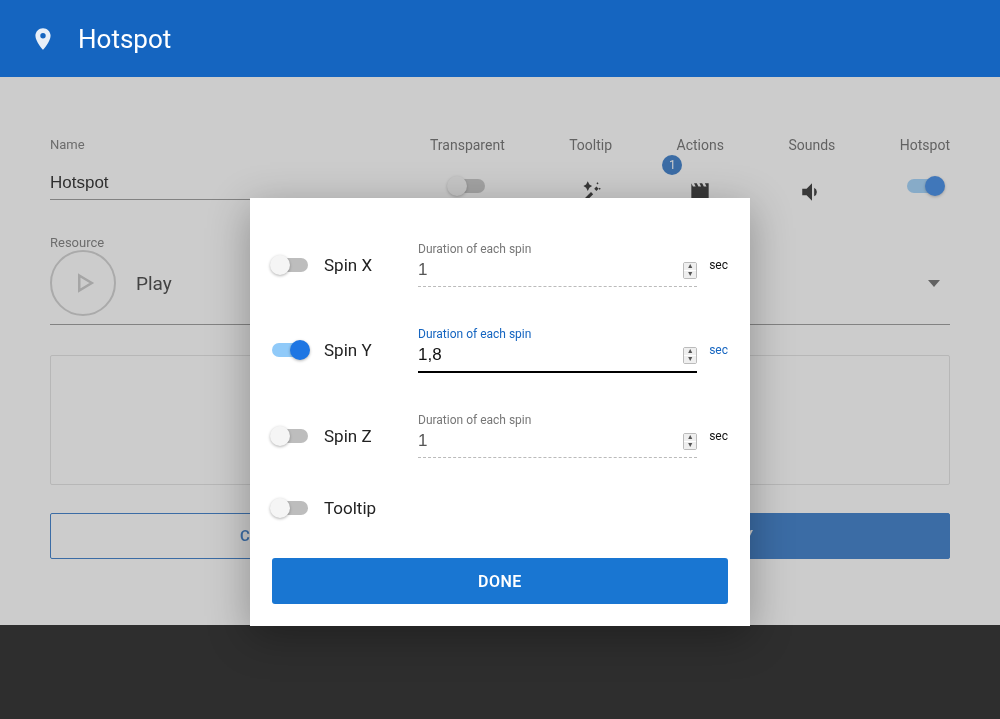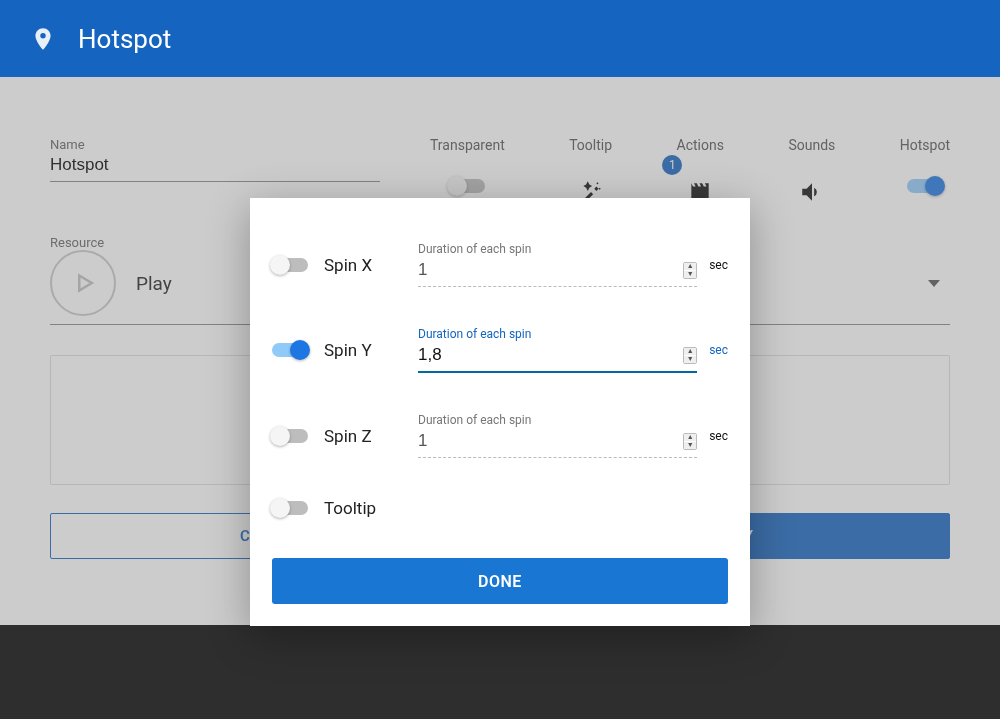--- a/index.html
+++ b/index.html
@@ -37,21 +37,21 @@
   .top-row {
     display: flex;
     align-items: flex-start;
     gap: 30px;
     margin-bottom: 30px;
   }
   .name-block { flex: 0 0 330px; }
   .field-label {
     font-size: 13px;
     color: #666;
-    margin-bottom: 0;
+    margin-bottom: 18px;
     display: block;
   }
   .name-input {
     border: none;
     border-bottom: 1px solid #888;
     font-size: 17px;
     padding: 3px 0 6px 0;
     width: 100%;
     background: transparent;
     outline: none;
@@ -231,21 +231,21 @@
   }
   .spin-field.active .flabel { color: #1565c0; }
   .spin-field .finputrow {
     display: flex;
     align-items: center;
     gap: 8px;
     border-bottom: 1px dashed #bbb;
     padding-bottom: 4px;
   }
   .spin-field.active .finputrow {
-    border-bottom: 2px solid #0369a1;
+    border-bottom: 2px solid #000000;
   }
   .spin-field .finput {
     flex: 1;
     border: none;
     font-size: 17px;
     color: #555;
     background: transparent;
     outline: none;
     padding: 2px 0;
   }

